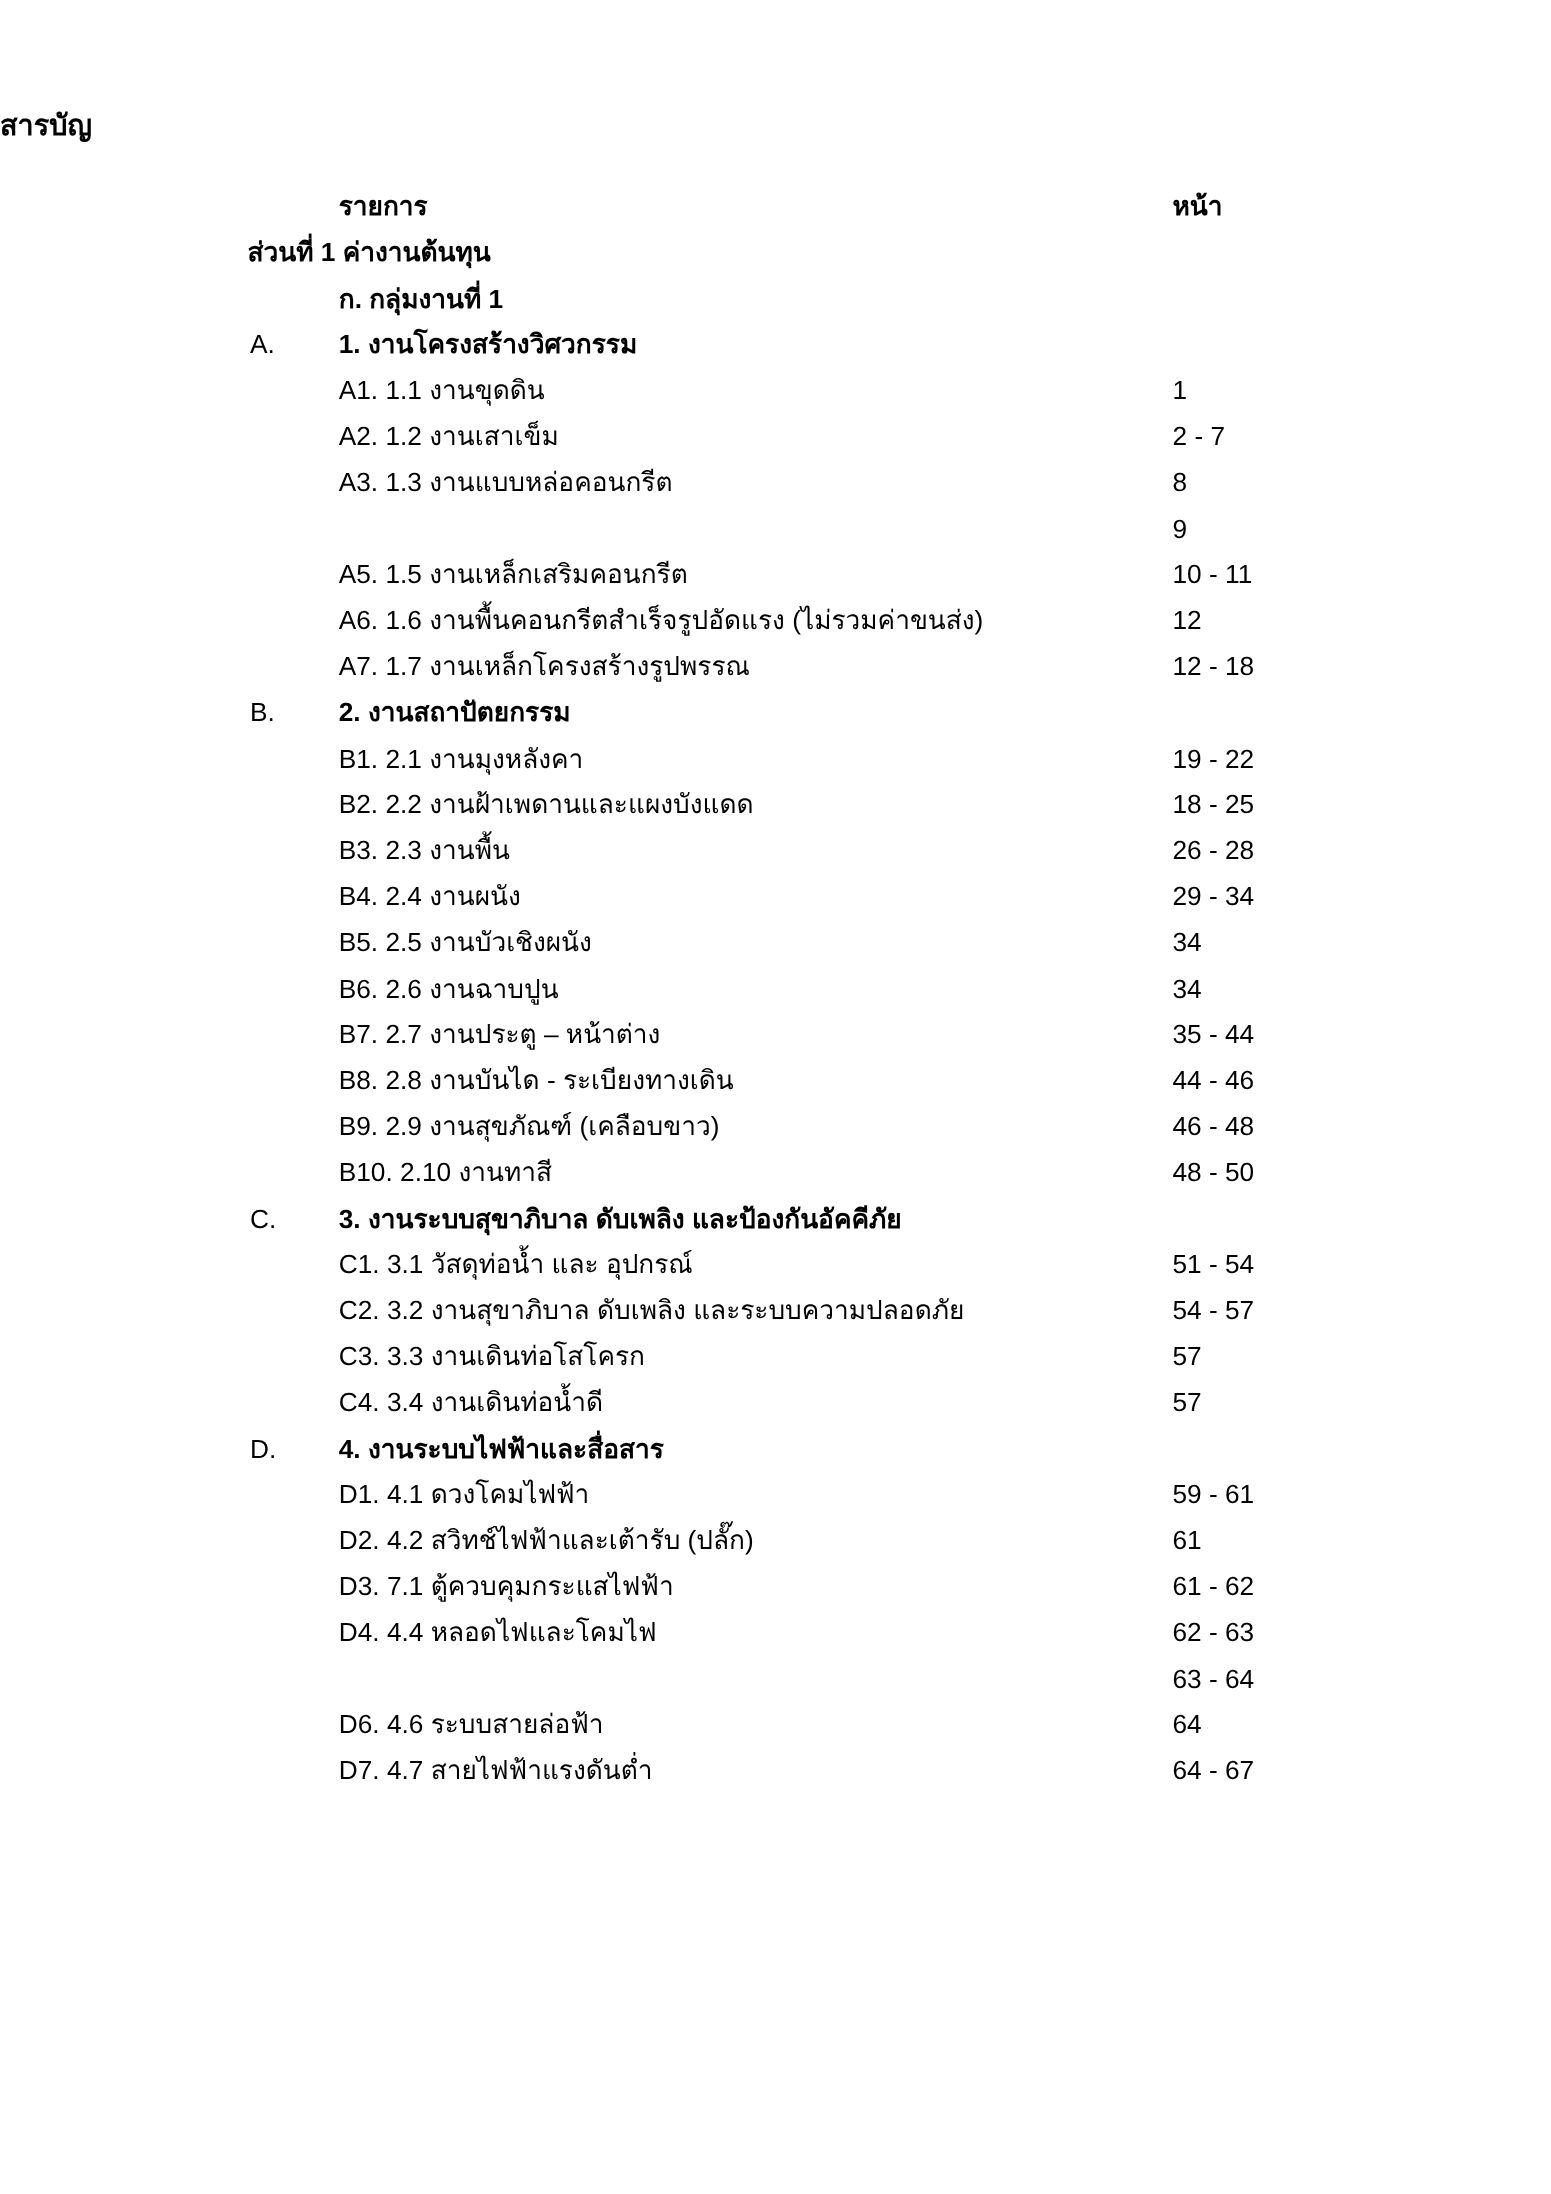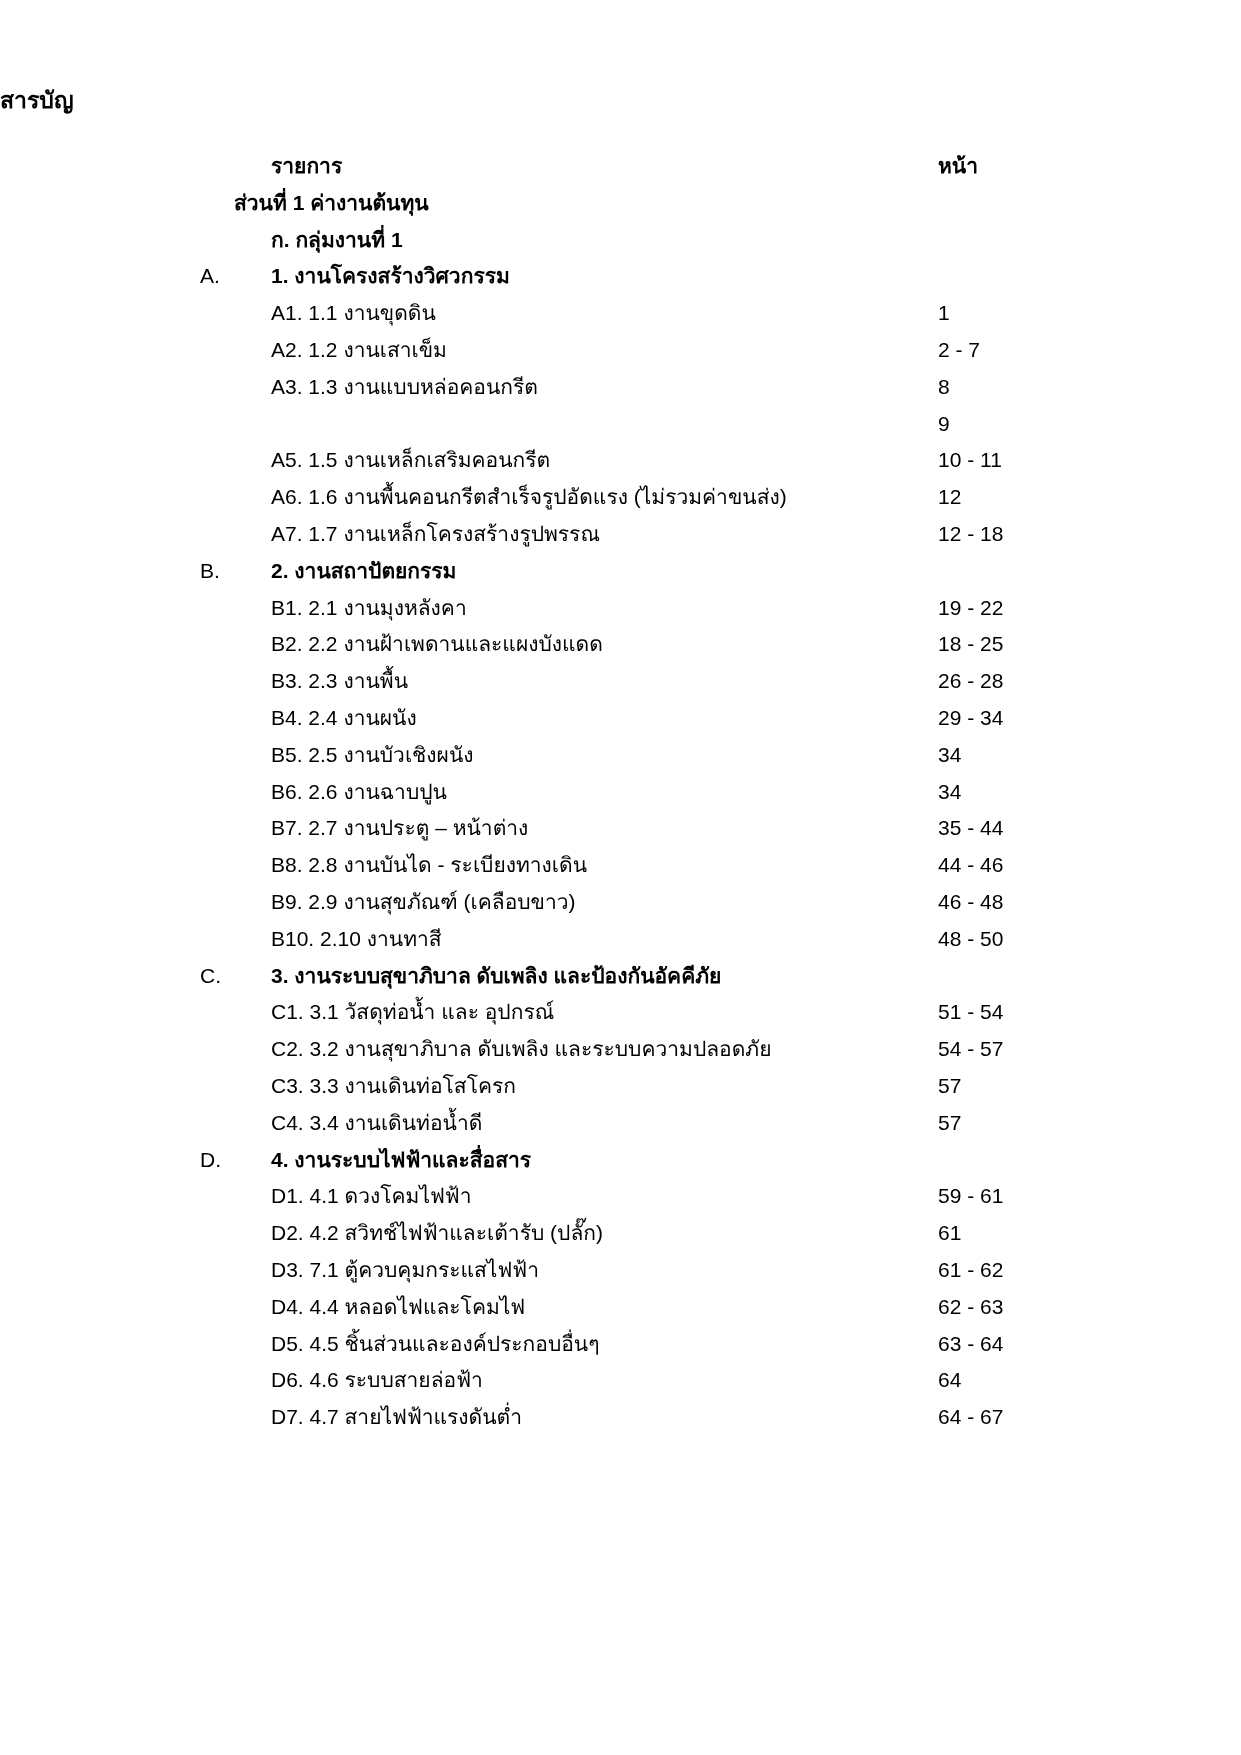--- a/index.html
+++ b/index.html
@@ -43,21 +43,20 @@
     left: 200px;
   }
   .col-text {
     position: absolute;
     left: 247px;
     margin-left: 24px;
   }
   .col-part {
     position: absolute;
     left: 198px;
-    margin-left: 36px;
   }
   .col-page {
     position: absolute;
     left: 938px;
   }
   .bold { font-weight: bold; }
 </style>
 </head>
 <body>
 
@@ -190,21 +189,20 @@
         </div>
         <div class="toc-row">
           <span class="col-text">D3. 7.1 ตู้ควบคุมกระแสไฟฟ้า</span>
           <span class="col-page">61 - 62</span>
         </div>
         <div class="toc-row">
           <span class="col-text">D4. 4.4 หลอดไฟและโคมไฟ</span>
           <span class="col-page">62 - 63</span>
         </div>
         <div class="toc-row">
-          <span class="col-text">D5. 4.5 ชิ้นส่วนและองค์ประกอบอื่นๆ</span>
           <span class="col-page">63 - 64</span>
         </div>
         <div class="toc-row">
           <span class="col-text">D6. 4.6 ระบบสายล่อฟ้า</span>
           <span class="col-page">64</span>
         </div>
         <div class="toc-row">
           <span class="col-text">D7. 4.7 สายไฟฟ้าแรงดันต่ำ</span>
           <span class="col-page">64 - 67</span>
         </div>

